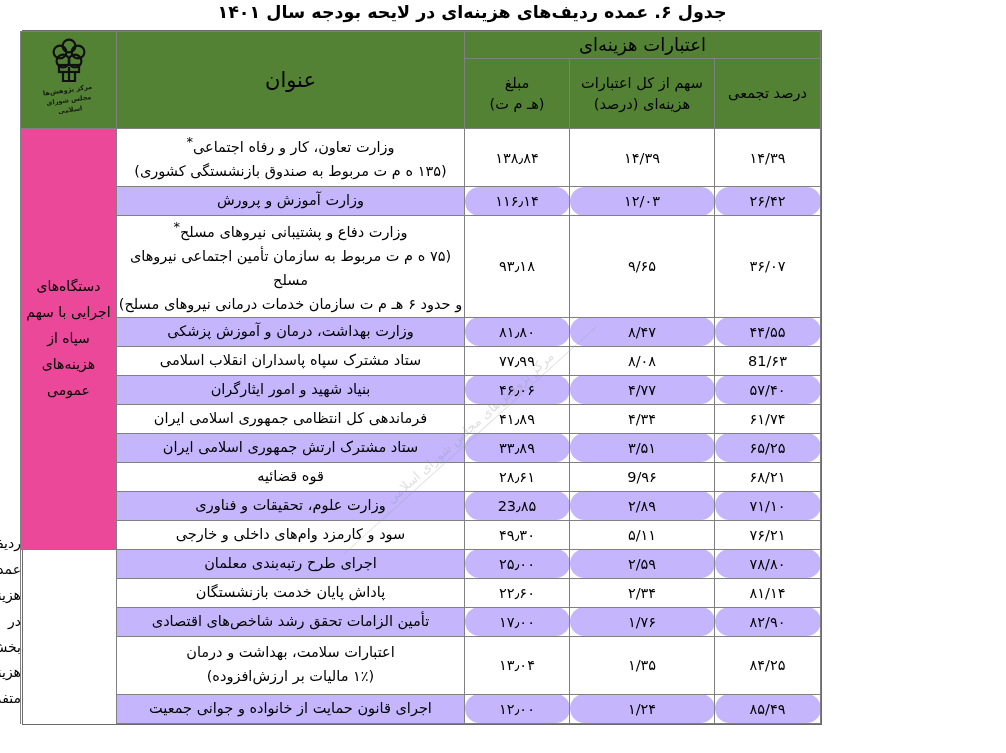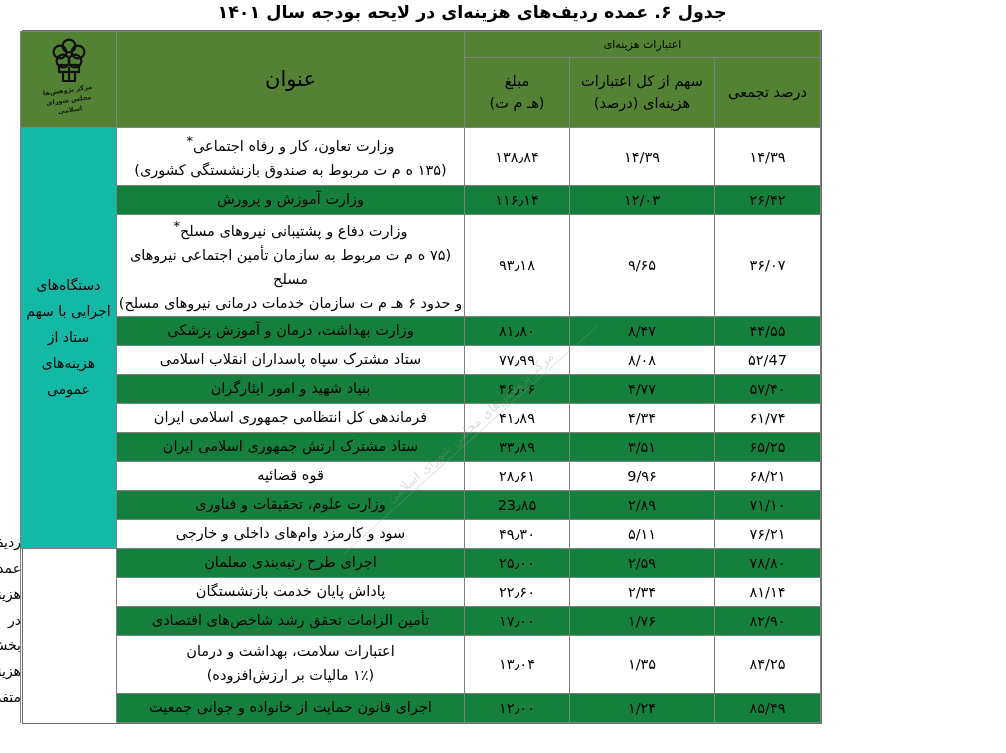--- a/index.html
+++ b/index.html
@@ -69,21 +69,21 @@
   .hd {
     background: #538235;
     color: #000000;
     text-align: center;
     font-size: 14.5px;
     font-weight: normal;
     line-height: 1.45;
     padding: 3px 4px;
   }
   .hd-group {
-    font-size: 11px;
+    font-size: 18px;
     height: 26px;
   }
   .hd-sub {
     height: 70px;
     font-size: 14.5px;
   }
   .hd-onvan {
     font-size: 21px;
     vertical-align: middle;
   }
@@ -105,21 +105,21 @@
     font-size: 6.5px;
     color: #111;
     line-height: 1.5;
     text-align: center;
     transform: rotate(-8deg);
     margin-top: 1px;
     opacity: .92;
   }
   
   .cat-cell {
-    background: #14b8a6;
+    background: #ec4899;
     color: #000000;
     text-align: center;
     font-size: 14px;
     line-height: 1.85;
     padding: 2px 3px;
   }
   
   .onvan {
     text-align: center;
     font-size: 14.5px;
@@ -128,22 +128,23 @@
     padding: 3px 8px;
     direction: rtl;
   }
   .num {
     text-align: center;
     font-size: 14.5px;
     color: #000000;
     padding: 3px 2px;
     direction: ltr;
     unicode-bidi: isolate;
-  }
-  tr.alt td.onvan, tr.alt td.num { background: #15803d; }
+    border-radius: 27px;
+  }
+  tr.alt td.onvan, tr.alt td.num { background: #c4b5fd; }
   tr.plain td.onvan, tr.plain td.num { background: #ffffff; }
   .r1 { height: 29px; }
   .r2 { height: 58px; }
   .r3 { height: 86px; }
   .sup { font-size: 13px; vertical-align: super; }
 
   
   .watermark {
     position: absolute;
     left: 300px;
@@ -225,42 +226,42 @@
             <span>(هـ م ت)</span>
           </th>
         </tr>
       </thead>
       <tbody id="tbody">
           <tr class="plain">
             <td class="num r2">۱۴/۳۹</td>
             <td class="num r2">۱۴/۳۹</td>
             <td class="num r2">۱۳۸٫۸۴</td>
             <td class="onvan r2"><span>وزارت تعاون، کار و رفاه اجتماعی</span><span class="sup">*</span><br><span>(۱۳۵ ه م ت مربوط به صندوق بازنشستگی کشوری)</span></td>
-            <td class="cat-cell" rowspan="11"><span>دستگاه‌های</span><br><span>اجرایی با سهم</span><br><span>ستاد از</span><br><span>هزینه‌های</span><br><span>عمومی</span></td>
+            <td class="cat-cell" rowspan="11"><span>دستگاه‌های</span><br><span>اجرایی با سهم</span><br><span>سپاه از</span><br><span>هزینه‌های</span><br><span>عمومی</span></td>
           </tr>
           <tr class="alt">
             <td class="num r1">۲۶/۴۲</td>
             <td class="num r1">۱۲/۰۳</td>
             <td class="num r1">۱۱۶٫۱۴</td>
             <td class="onvan r1"><span>وزارت آموزش و پرورش</span></td>
           </tr>
           <tr class="plain">
             <td class="num r3">۳۶/۰۷</td>
             <td class="num r3">۹/۶۵</td>
             <td class="num r3">۹۳٫۱۸</td>
             <td class="onvan r3"><span>وزارت دفاع و پشتیبانی نیروهای مسلح</span><span class="sup">*</span><br><span>(۷۵ ه م ت مربوط به سازمان تأمین اجتماعی نیروهای مسلح</span><br><span>و حدود ۶ هـ م ت سازمان خدمات درمانی نیروهای مسلح)</span></td>
           </tr>
           <tr class="alt">
             <td class="num r1">۴۴/۵۵</td>
             <td class="num r1">۸/۴۷</td>
             <td class="num r1">۸۱٫۸۰</td>
             <td class="onvan r1"><span>وزارت بهداشت، درمان و آموزش پزشکی</span></td>
           </tr>
           <tr class="plain">
-            <td class="num r1">۵۲/47</td>
+            <td class="num r1">81/۶۳</td>
             <td class="num r1">۸/۰۸</td>
             <td class="num r1">۷۷٫۹۹</td>
             <td class="onvan r1"><span>ستاد مشترک سپاه پاسداران انقلاب اسلامی</span></td>
           </tr>
           <tr class="alt">
             <td class="num r1">۵۷/۴۰</td>
             <td class="num r1">۴/۷۷</td>
             <td class="num r1">۴۶٫۰۶</td>
             <td class="onvan r1"><span>بنیاد شهید و امور ایثارگران</span></td>
           </tr>

